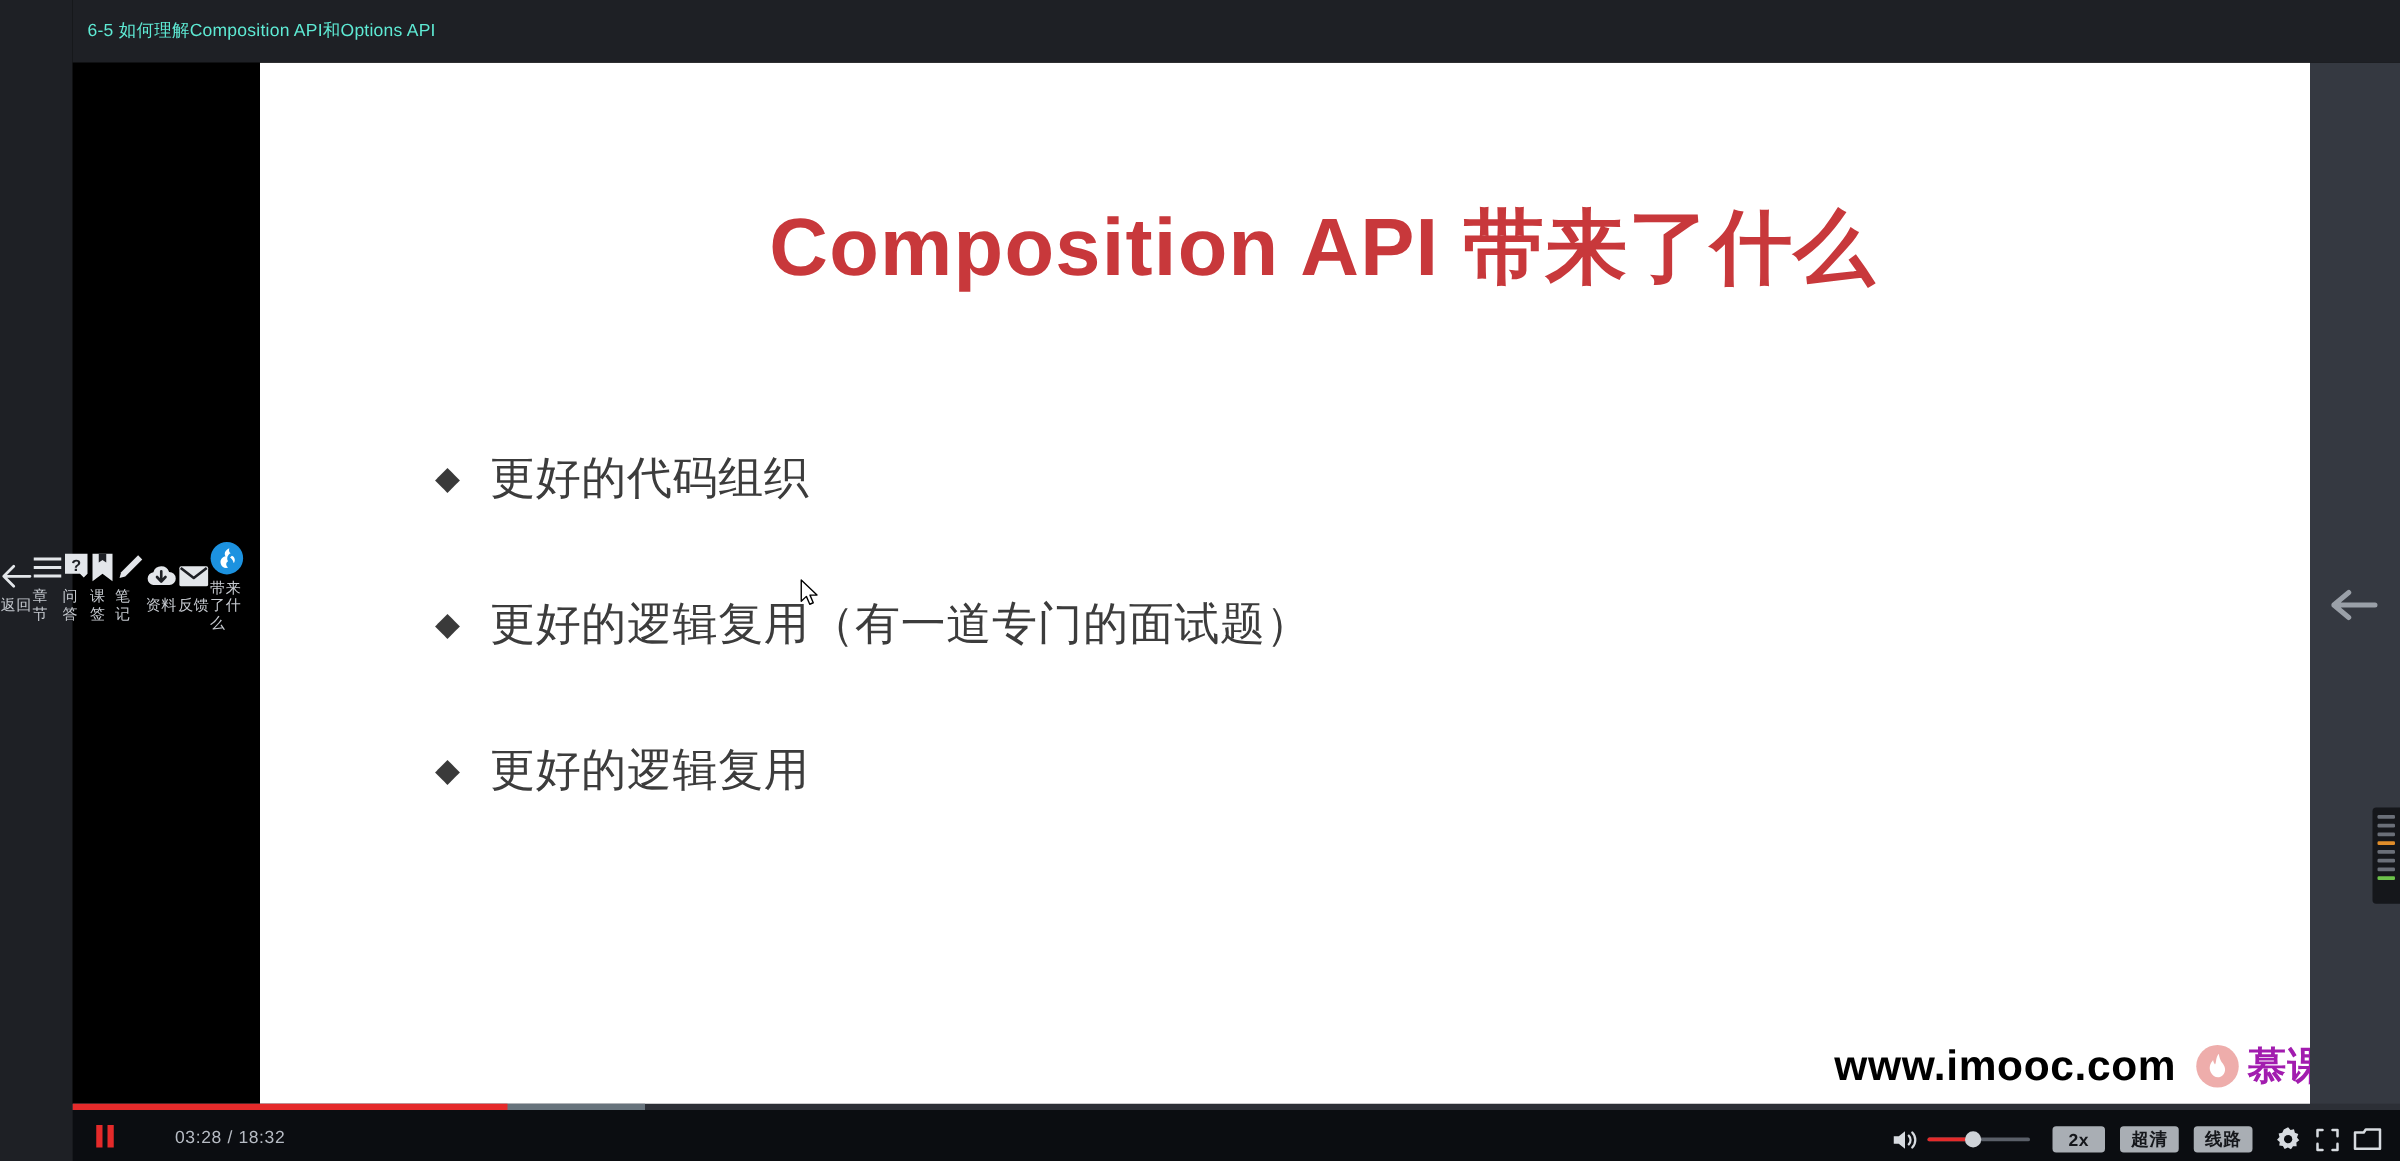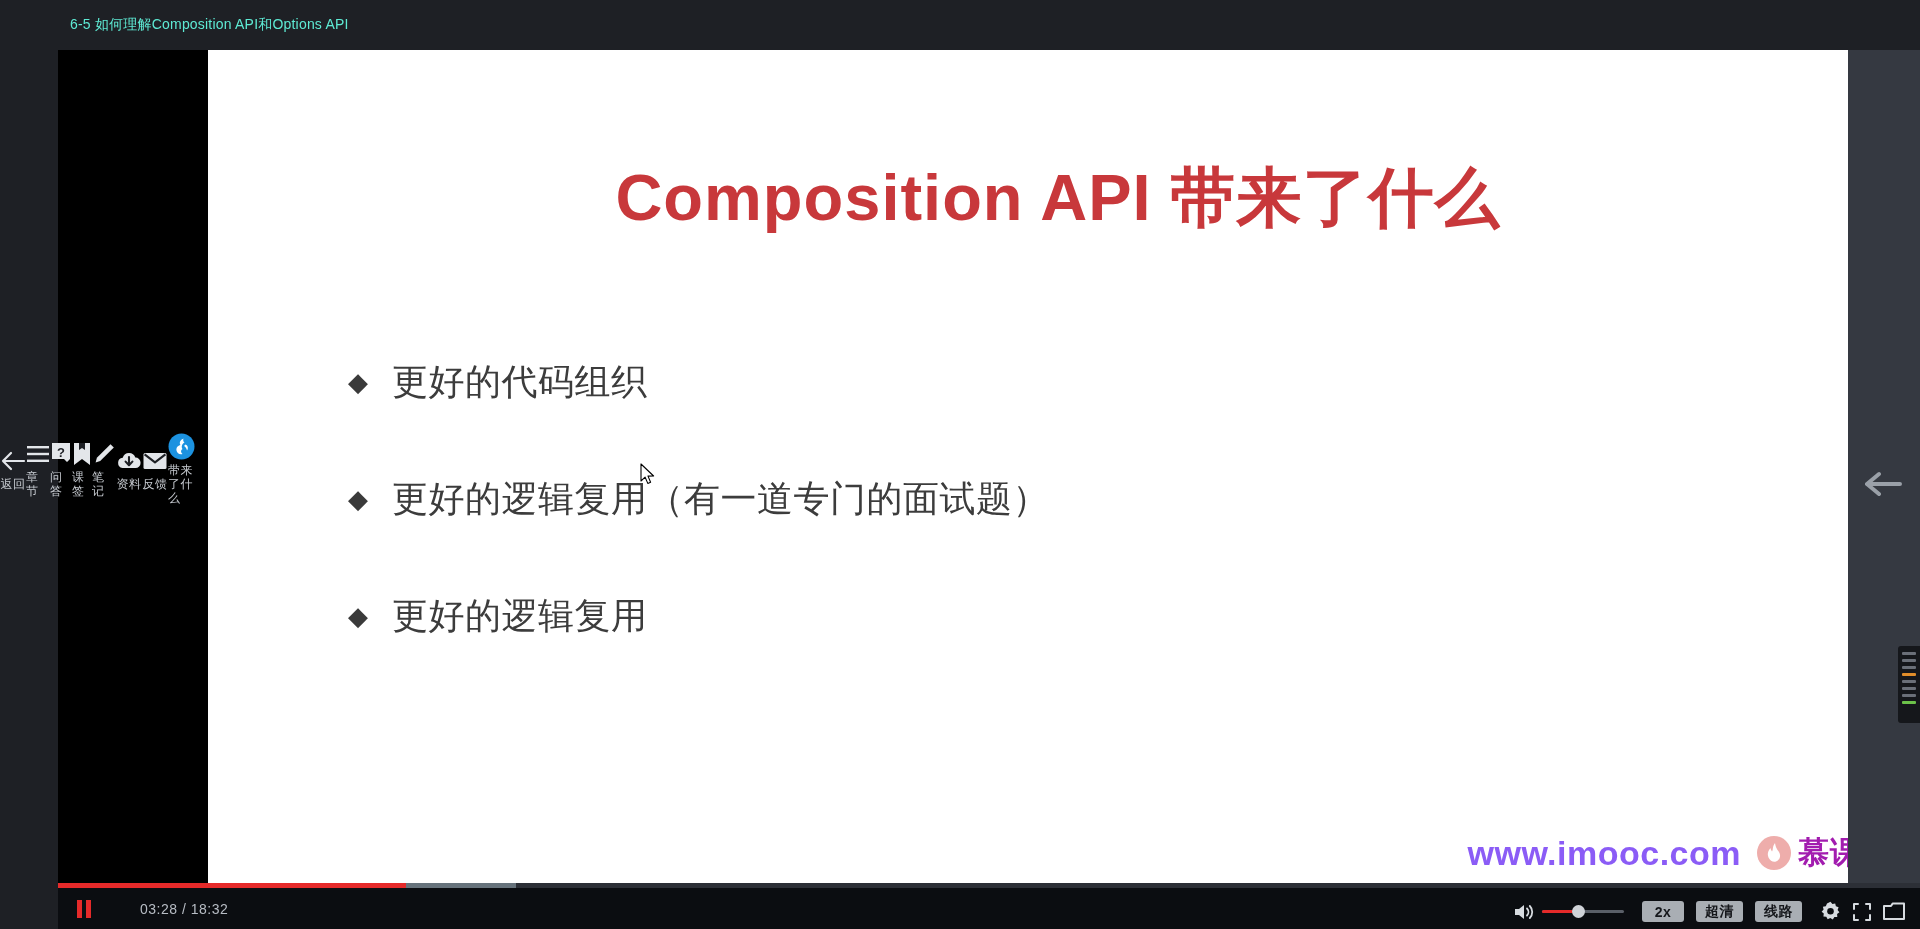--- a/index.html
+++ b/index.html
@@ -83,21 +83,21 @@
   .bullet .btxt {
     color: #3c3c3c; font-size: 36px; line-height: 44px;
     letter-spacing: 0.5px; white-space: nowrap;
   }
   .watermark {
     position: absolute; right: 14px; bottom: 14px;
     display: flex; align-items: center; gap: 16px;
     opacity: 1;
   }
   .wm-text {
-    color: #8b5cf6; font-size: 34px; font-weight: bold; letter-spacing: 0.5px;
+    color: #000000; font-size: 34px; font-weight: bold; letter-spacing: 0.5px;
   }
   .wm-logo { display: flex; align-items: center; gap: 7px; }
   .wm-flame {
     width: 34px; height: 34px; border-radius: 50%;
     background: #eeadab; display: flex; align-items: center; justify-content: center;
   }
   .wm-brand { color: #a21caf; font-size: 31px; font-weight: bold; letter-spacing: 1px; }
 
   
   .cursor { position: absolute; left: 582px; top: 413px; z-index: 25; }

